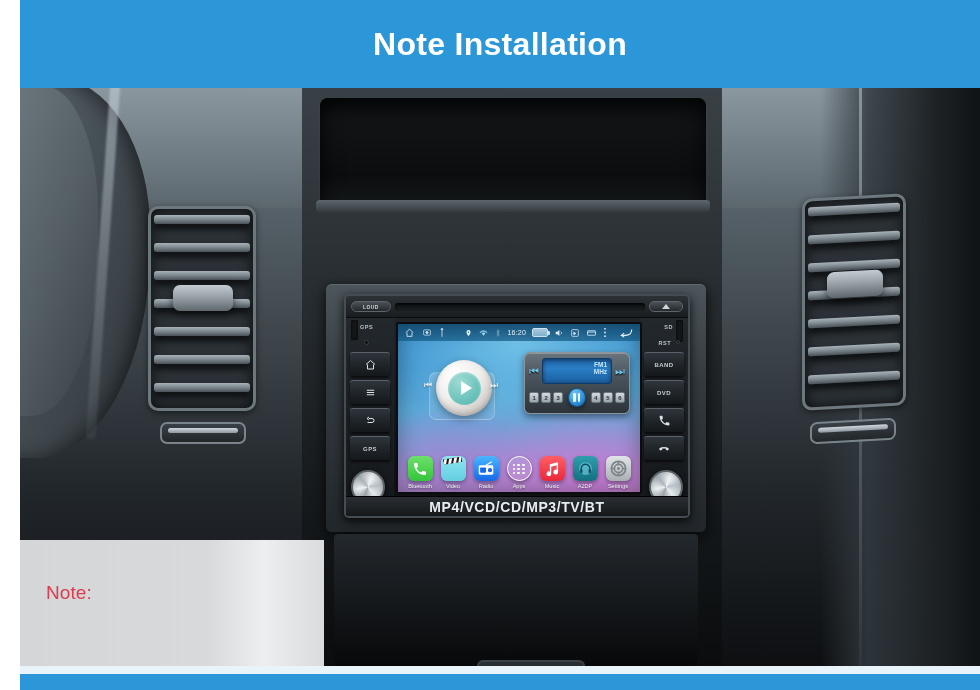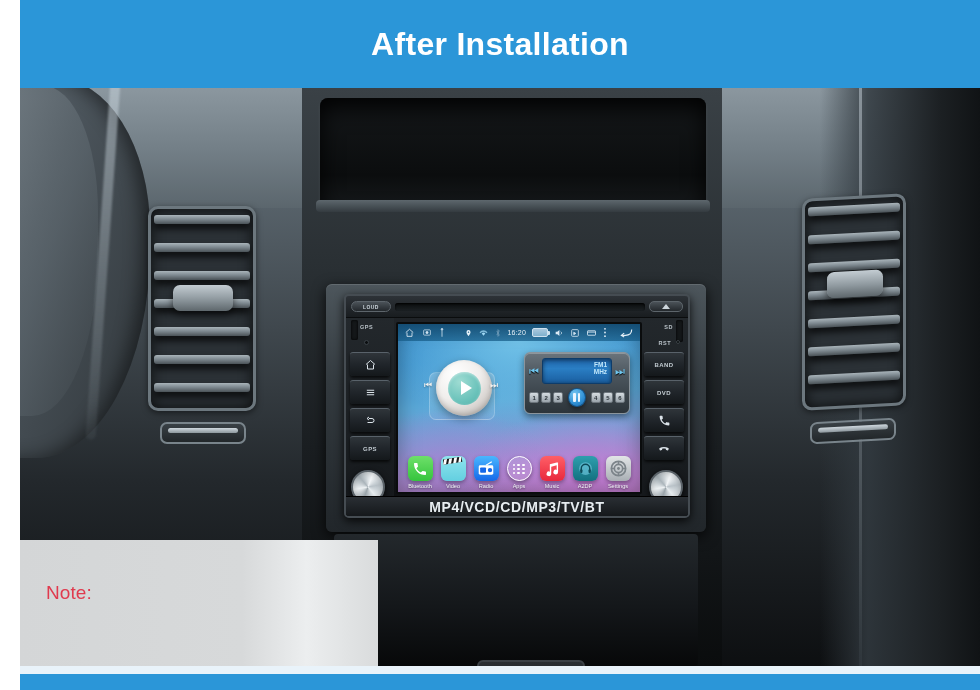--- a/index.html
+++ b/index.html
@@ -354,21 +354,21 @@
   .hu-caption span { color:#e7edf1; font-size:14px; font-weight:bold; letter-spacing:.6px; }
   .note-line { color:#e03a4e; font-size:19px; line-height:30px; letter-spacing:.1px; }
 </style>
 </head>
 <body>
 
 <div class="gutter-l"></div>
 <div class="gutter-r"></div>
 
 <div class="banner">
-  <div class="banner-title">After Installation</div>
+  <div class="banner-title">Note Installation</div>
 </div>
 
 <div class="photo">
 
   <div class="dash-base"></div>
   <div class="dash-topband"></div>
   <div class="cluster-cowl"></div>
   <div class="cowl-edge"></div>
   <div class="right-trim"></div>
   <div class="right-trim-seam"></div>
@@ -689,21 +689,21 @@
         </div>
 
       </div>
     </div>
 
     <div class="hu-caption">
       <span>MP4/VCD/CD/MP3/TV/BT</span>
     </div>
   </div>
 
-  <div style="position:absolute;left:0;top:452px;width:358px;height:126px;
+  <div style="position:absolute;left:0;top:452px;width:304px;height:126px;
               background:linear-gradient(90deg,#d4d6d7 0%,#d7d9da 62%,#eceeef 80%,#d9dbdc 100%);
               padding:38px 0 0 26px;">
     <div class="note-line">Note:</div>
   </div>
 
 </div>
 
 <div class="bottom-strip-line"></div>
 <div class="bottom-strip"></div>
 

